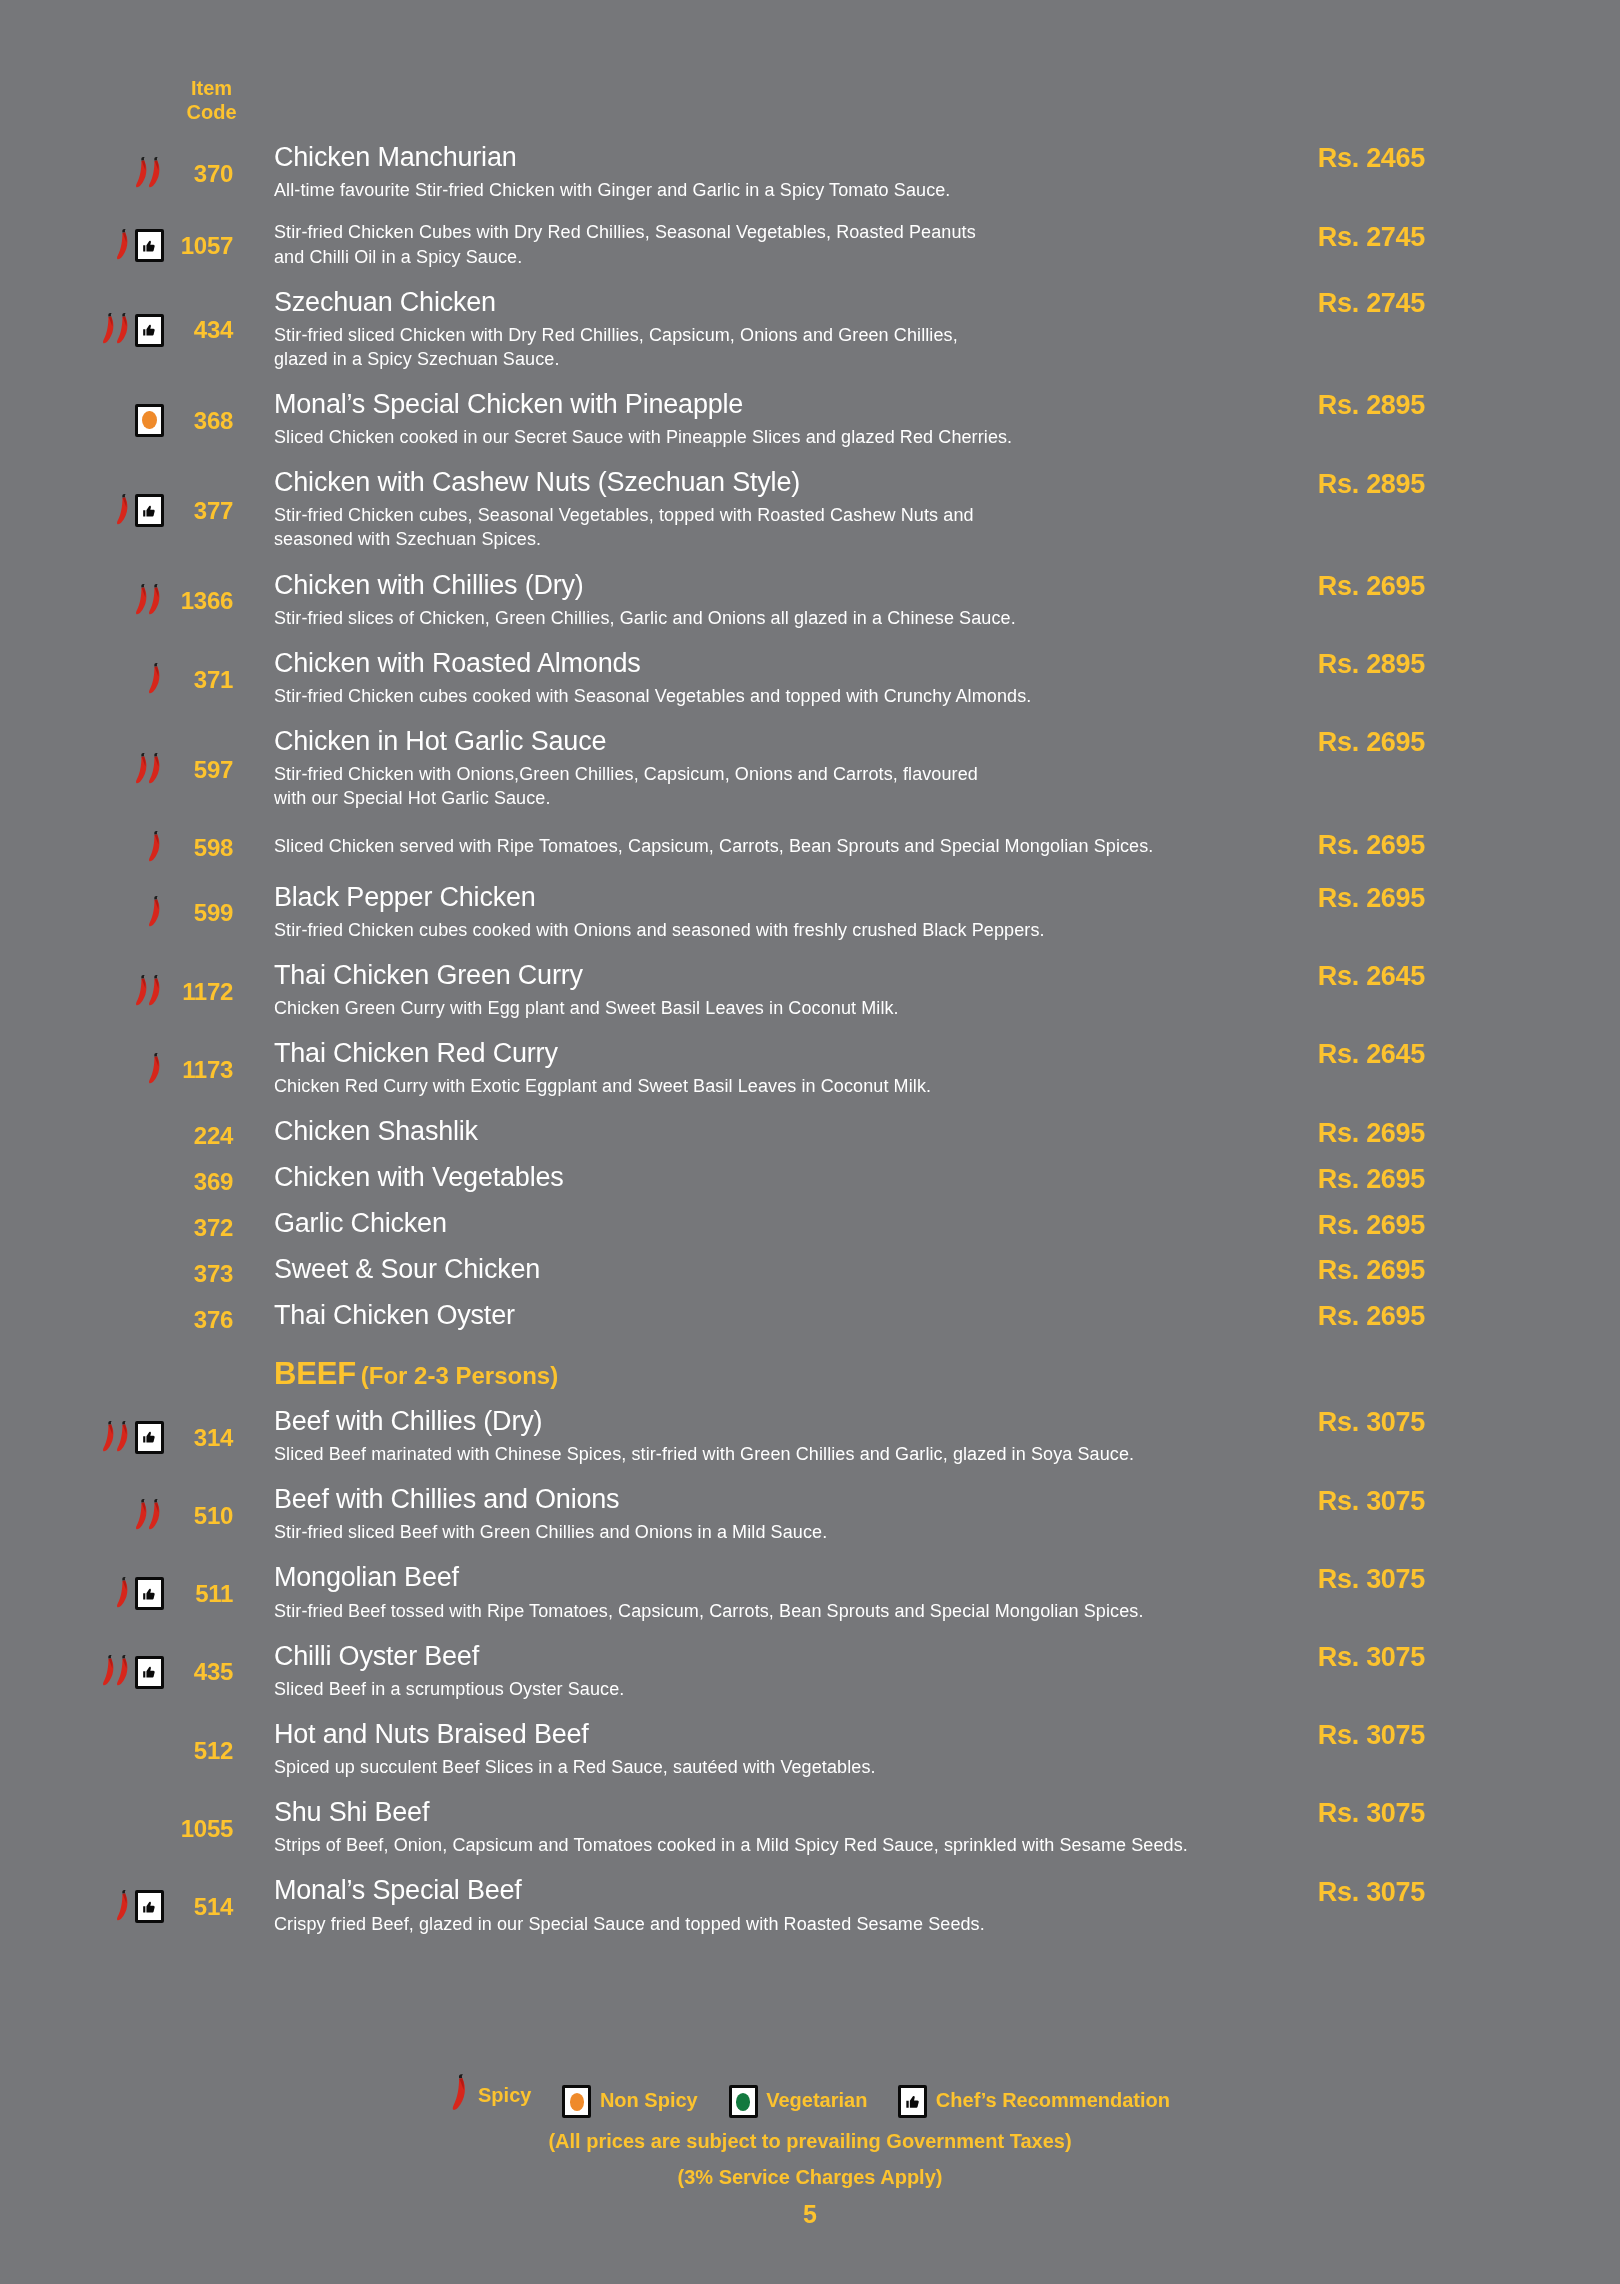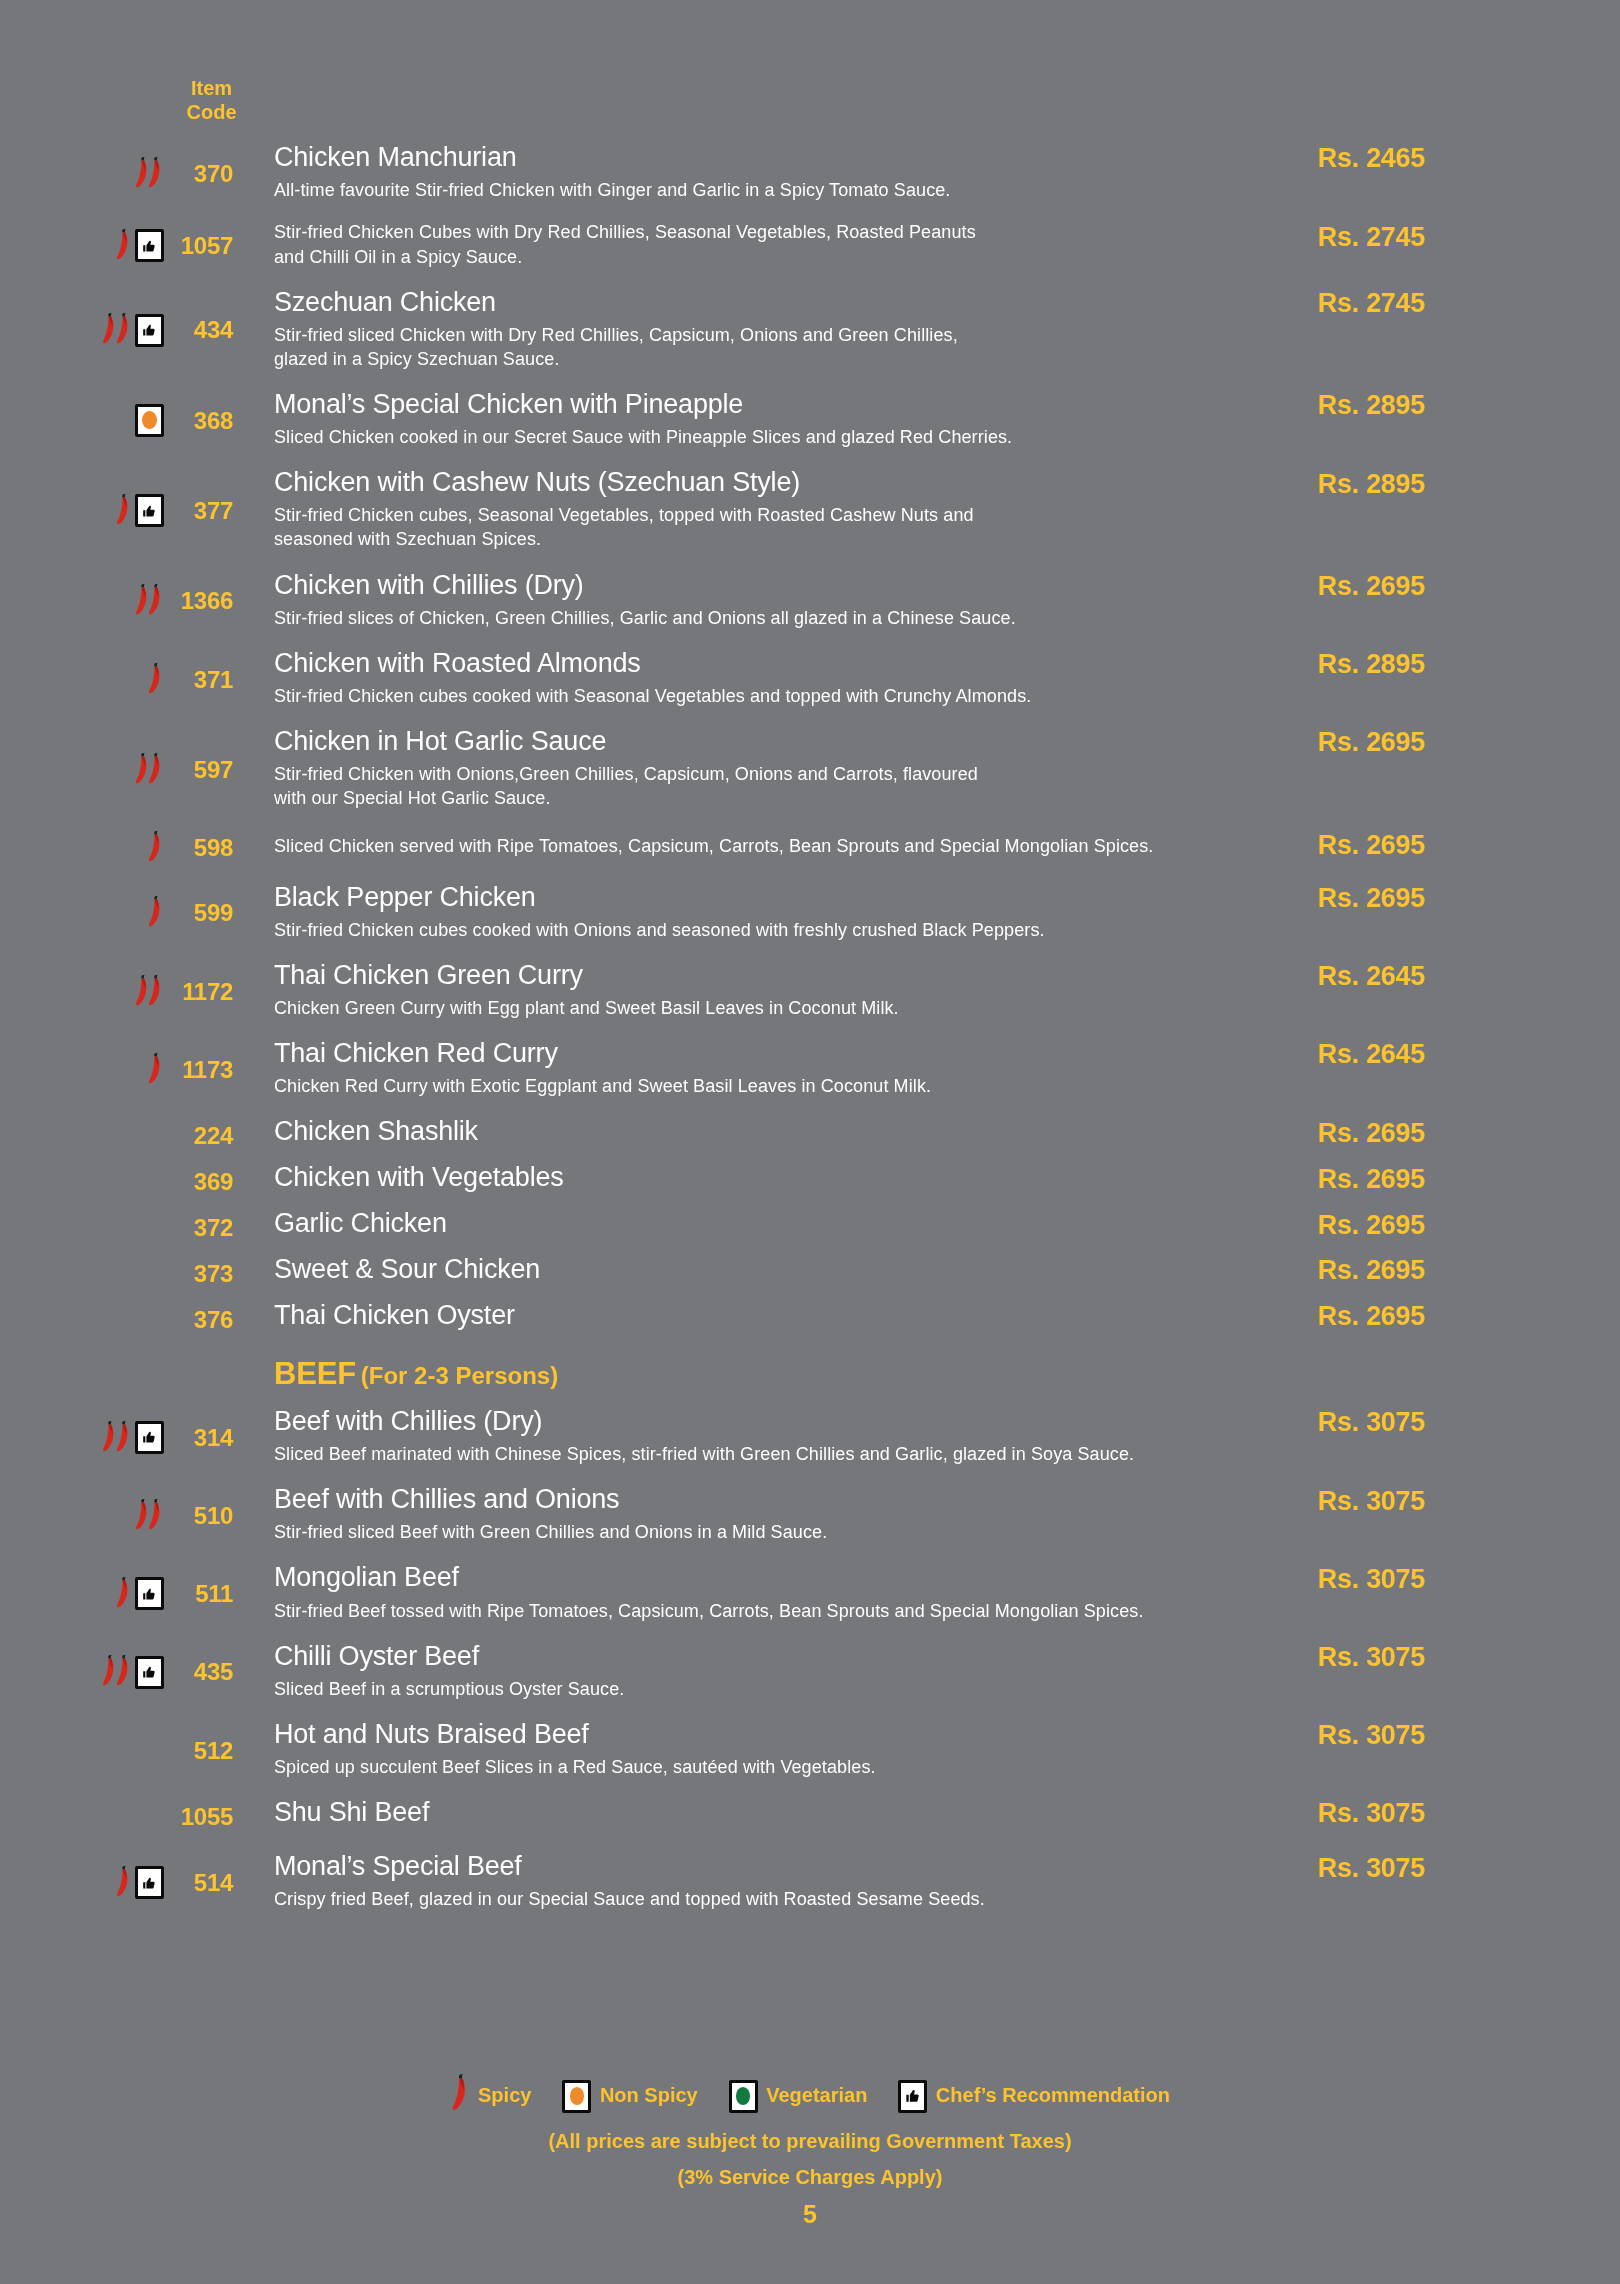--- a/index.html
+++ b/index.html
@@ -81,21 +81,21 @@
   .section-row{
     margin:19.5px 0 14.3px 222px;
   }
   .st-main{font-size:31px;font-weight:bold;color:var(--y);letter-spacing:-0.2px;}
   .st-sub{font-size:24px;font-weight:bold;color:var(--y);margin-left:2px;}
   .footer{
     position:absolute;left:0;right:0;top:2073px;
     text-align:center;
   }
   .legend{
-    display:flex;justify-content:center;align-items:center;
+    display:flex;justify-content:center;align-items:flex-end;
     gap:31px;
   }
   .leg-item{
     display:flex;align-items:center;gap:8.5px;
     font-size:20px;font-weight:bold;color:var(--y);
   }
   .note{
     text-align:center;
     font-size:20px;font-weight:bold;color:var(--y);
     margin-top:12.4px;
@@ -550,20 +550,21 @@
       <div class="desc">Spiced up succulent Beef Slices in a Red Sauce, sautéed with Vegetables.</div>
     </div>
     <div class="price">Rs. 3075</div>
   </div>
 
   <div class="row">
     <div class="icons"></div>
     <div class="code">1055</div>
     <div class="main">
       <div class="name">Shu Shi Beef</div>
+      <div class="desc">Strips of Beef, Onion, Capsicum and Tomatoes cooked in a Mild Spicy Red Sauce, sprinkled with Sesame Seeds.</div>
     </div>
     <div class="price">Rs. 3075</div>
   </div>
 
   <div class="row">
     <div class="icons">
           <span class="chili-wrap">
             <svg width="18" height="34" viewBox="0 0 30 62">
               <path d="M14 8 C13 3 15 1 20 2 C18 4 18 6 19 8 Z" fill="#1c1c1c"></path>
               <path d="M19 8 C26 22 24 40 12 54 C7 59 2 58 5 51 C12 38 14 22 14 9 Z" fill="#d7261b"></path>

